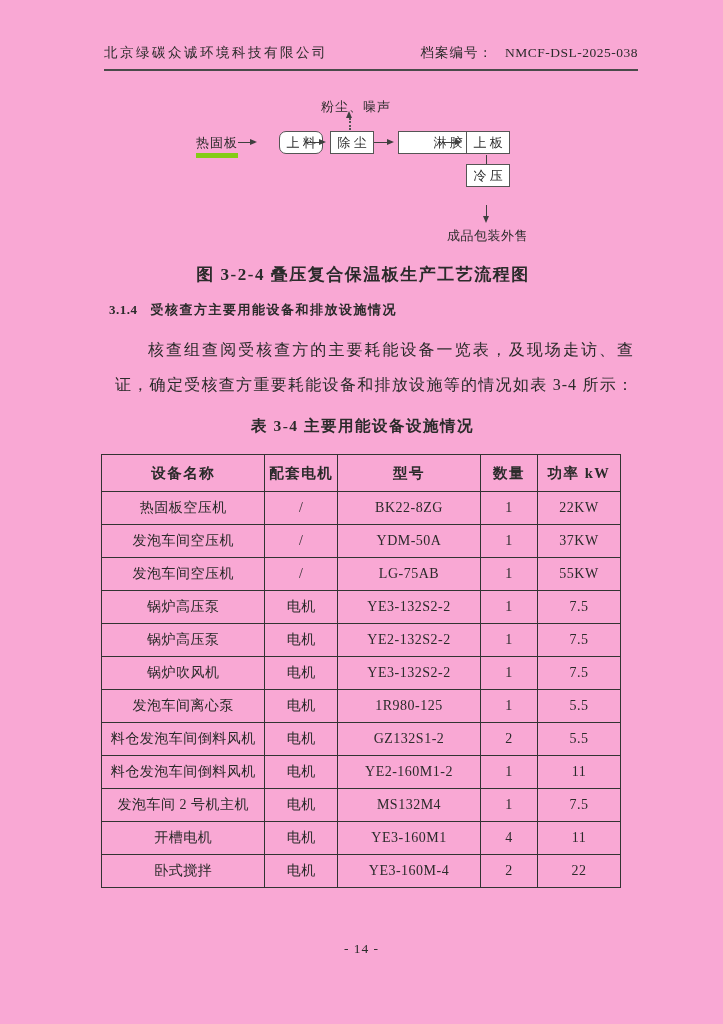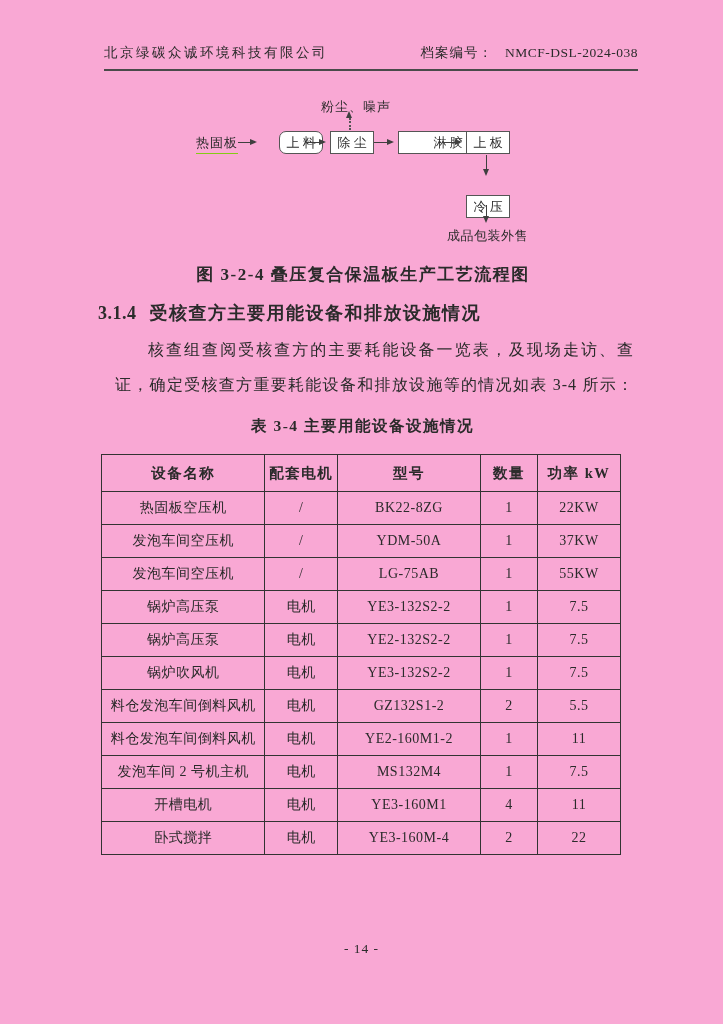--- a/index.html
+++ b/index.html
@@ -27,29 +27,29 @@
   .header .archive { letter-spacing: 1px; }
   .header .archive-number { margin-left: 12px; letter-spacing: 0.5px; }
 
   
   .fc-box {
     position: absolute; height: 21px; line-height: 21px;
     border: 1px solid #555; background: #fff;
     text-align: center; font-size: 13px;
   }
   .fc-label { position: absolute; font-size: 13px; letter-spacing: 1px; white-space: nowrap; }
-  #fc-input  { left: 196px; top: 134px; border-bottom: 1px solid #84cc16; padding-bottom: 1px; }
+  #fc-input  { left: 196px; top: 134px; border-bottom: 5px solid #84cc16; padding-bottom: 1px; }
   #fc-emission { left: 321px; top: 98px; }
   #fc-output { left: 447px; top: 227px; letter-spacing: 0.5px; }
 
   #fc-box-feed  { left: 279px; top: 131px; width: 42px; border-radius: 7px; }
   #fc-box-dust  { left: 330px; top: 131px; width: 42px; }
   #fc-box-glue  { left: 398px; top: 131px; width: 42px; padding-left: 28px; }
   #fc-box-board { left: 466px; top: 131px; width: 42px; }
-  #fc-box-cold  { left: 466px; top: 195px; width: 42px; text-align: center; }
+  #fc-box-cold  { left: 466px; top: 164px; width: 42px; text-align: center; }
 
   .harrow { position: absolute; top: 142px; height: 1px; background: #3f3f3f; }
   .harrow::after {
     content: ""; position: absolute; right: -2px; top: -3px;
     border-left: 7px solid #3f3f3f;
     border-top: 3.5px solid transparent; border-bottom: 3.5px solid transparent;
   }
   #fc-arrow-1 { left: 238px; width: 17px; }
   #fc-arrow-2 { left: 305px; width: 19px; }
   #fc-arrow-3 { left: 374px; width: 18px; }
@@ -73,22 +73,22 @@
     border-bottom: 7px solid #3f3f3f;
     border-left: 3.5px solid transparent; border-right: 3.5px solid transparent;
   }
 
   
   .fig-caption {
     position: absolute; left: 103px; top: 263px; width: 520px;
     text-align: center; font-weight: bold; font-size: 17px; letter-spacing: 1.5px;
   }
   .section-heading {
-    position: absolute; left: 98px; top: 301px;
-    font-weight: bold; font-size: 18px; letter-spacing: 1.5px;
+    position: absolute; left: 109px; top: 301px;
+    font-weight: bold; font-size: 13px; letter-spacing: 1.5px;
   }
   .section-heading .sec-num { letter-spacing: 0.5px; margin-right: 13px; }
 
   .para-line {
     position: absolute; left: 115px; width: 519px;
     font-size: 16px; letter-spacing: 1px;
     text-align: justify; text-align-last: justify;
   }
   #para-line-1 { top: 340px; padding-left: 33px; width: 486px; }
   #para-line-2 { top: 375px; }
@@ -117,21 +117,21 @@
   }
 </style>
 </head>
 <body>
 
 <div class="page">
 
   <div class="header">
     <span class="company">北京绿碳众诚环境科技有限公司</span>
     <span class="archive">
-      <span>档案编号：</span><span class="archive-number">NMCF-DSL-2024-038</span>
+      <span>档案编号：</span><span class="archive-number">NMCF-DSL-2025-038</span>
     </span>
   </div>
 
   <div>
     <span class="fc-label" id="fc-emission">粉尘、噪声</span>
     <div class="dotarrow"></div>
 
     <span class="fc-label" id="fc-input">热固板</span>
     <div class="harrow" id="fc-arrow-1"></div>
     <div class="fc-box" id="fc-box-feed">上 料</div>
@@ -213,20 +213,27 @@
           <td>7.5</td>
         </tr>
         <tr>
           <td>锅炉吹风机</td>
           <td>电机</td>
           <td>YE3-132S2-2</td>
           <td>1</td>
           <td>7.5</td>
         </tr>
         <tr>
+          <td>发泡车间离心泵</td>
+          <td>电机</td>
+          <td>1R980-125</td>
+          <td>1</td>
+          <td>5.5</td>
+        </tr>
+        <tr>
           <td>料仓发泡车间倒料风机</td>
           <td>电机</td>
           <td>GZ132S1-2</td>
           <td>2</td>
           <td>5.5</td>
         </tr>
         <tr>
           <td>料仓发泡车间倒料风机</td>
           <td>电机</td>
           <td>YE2-160M1-2</td>

